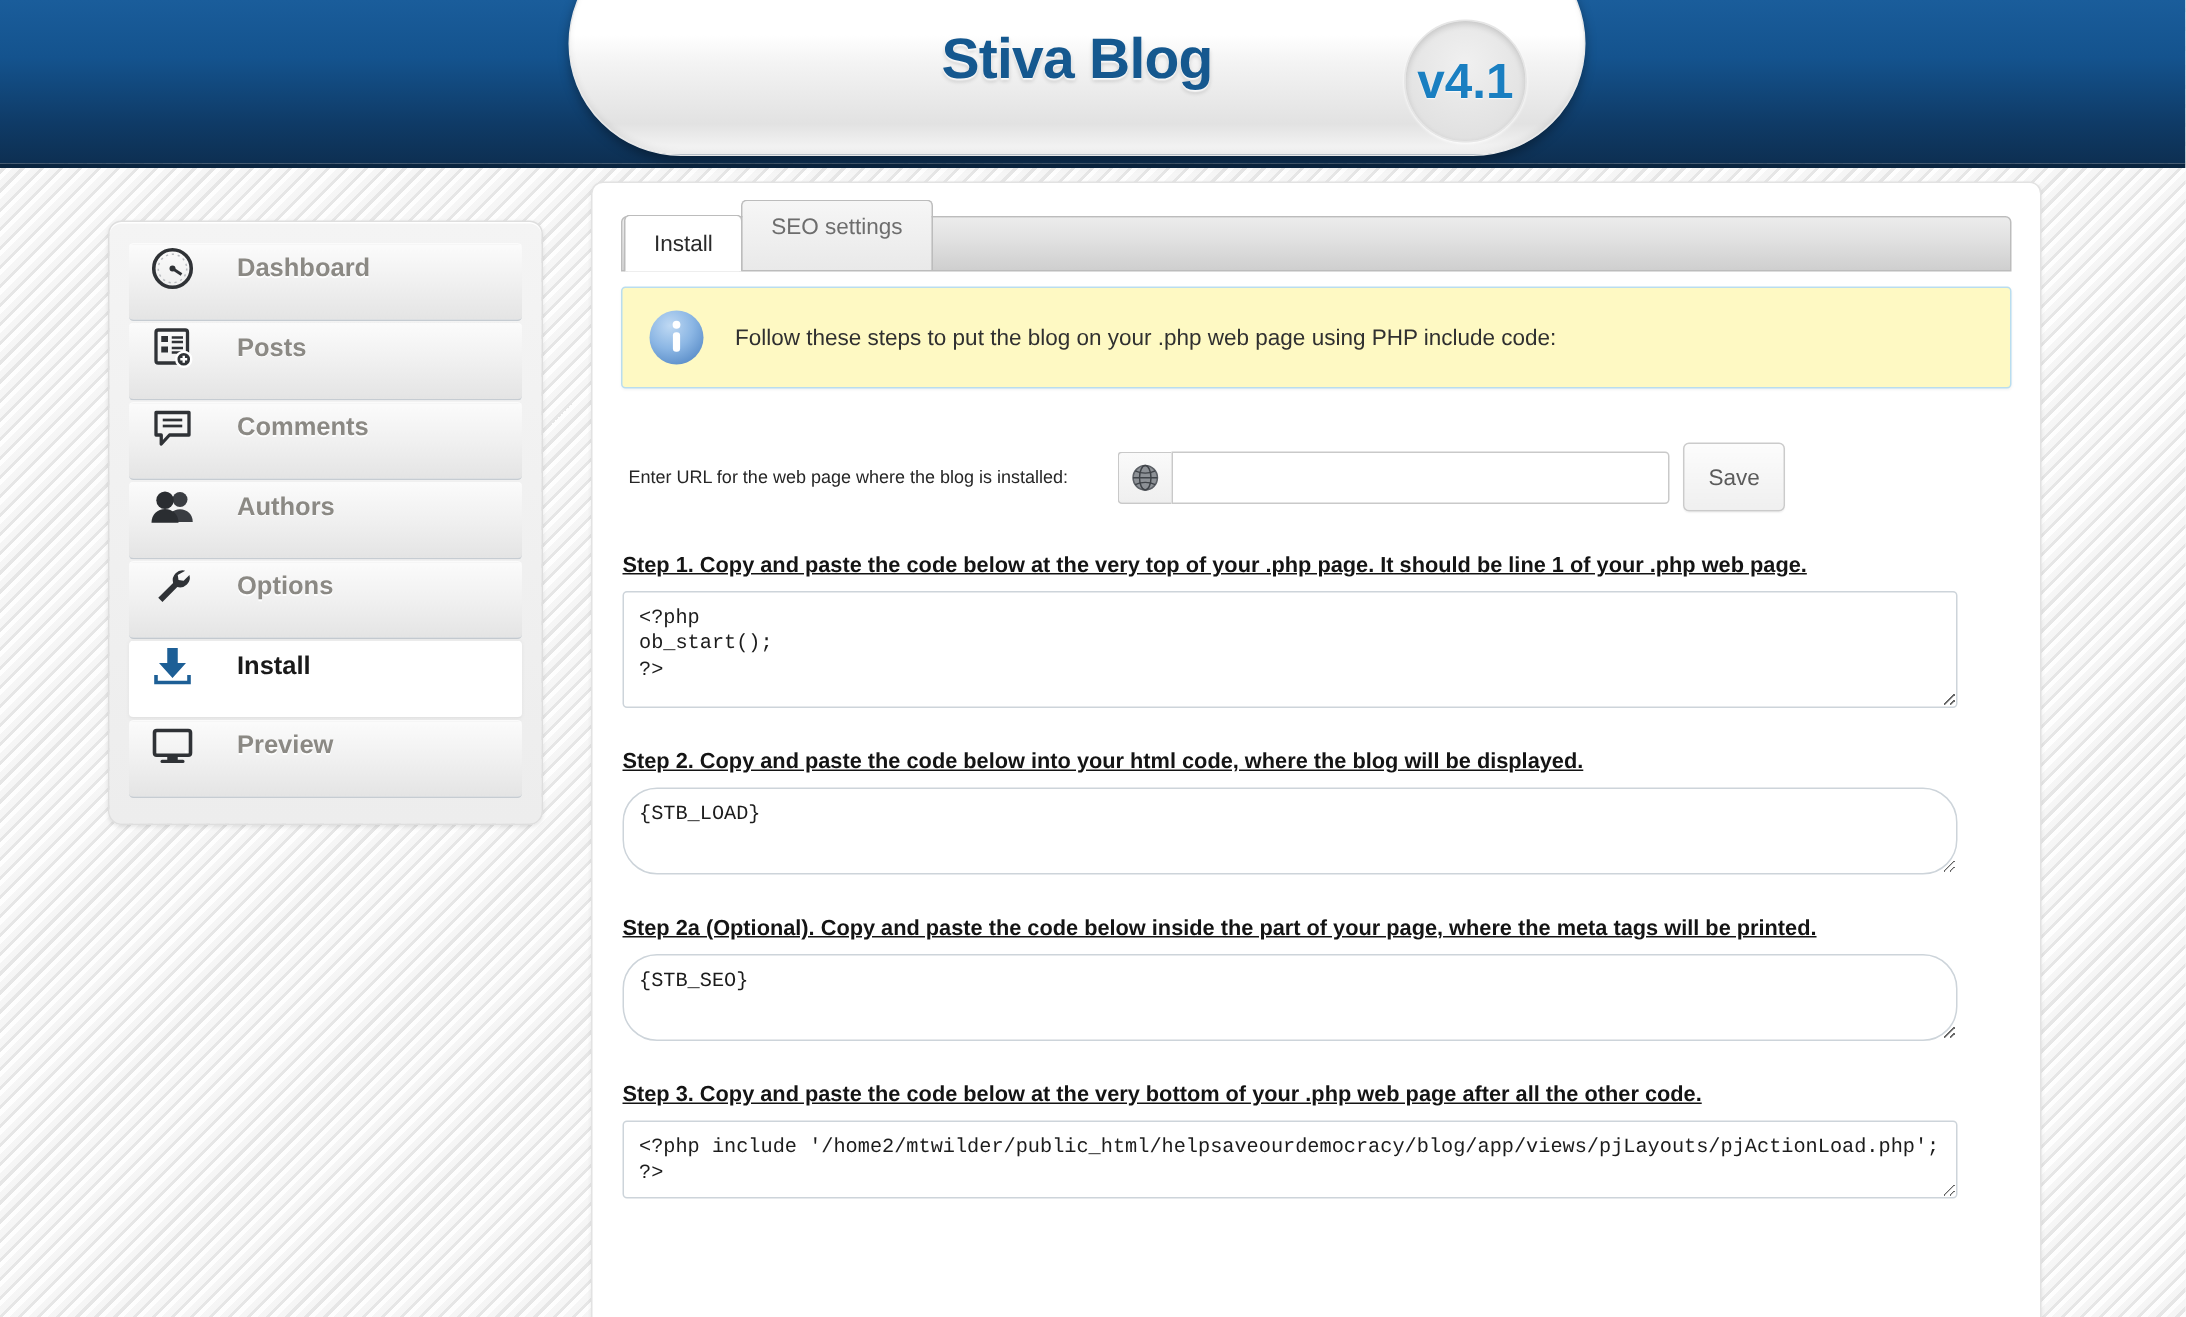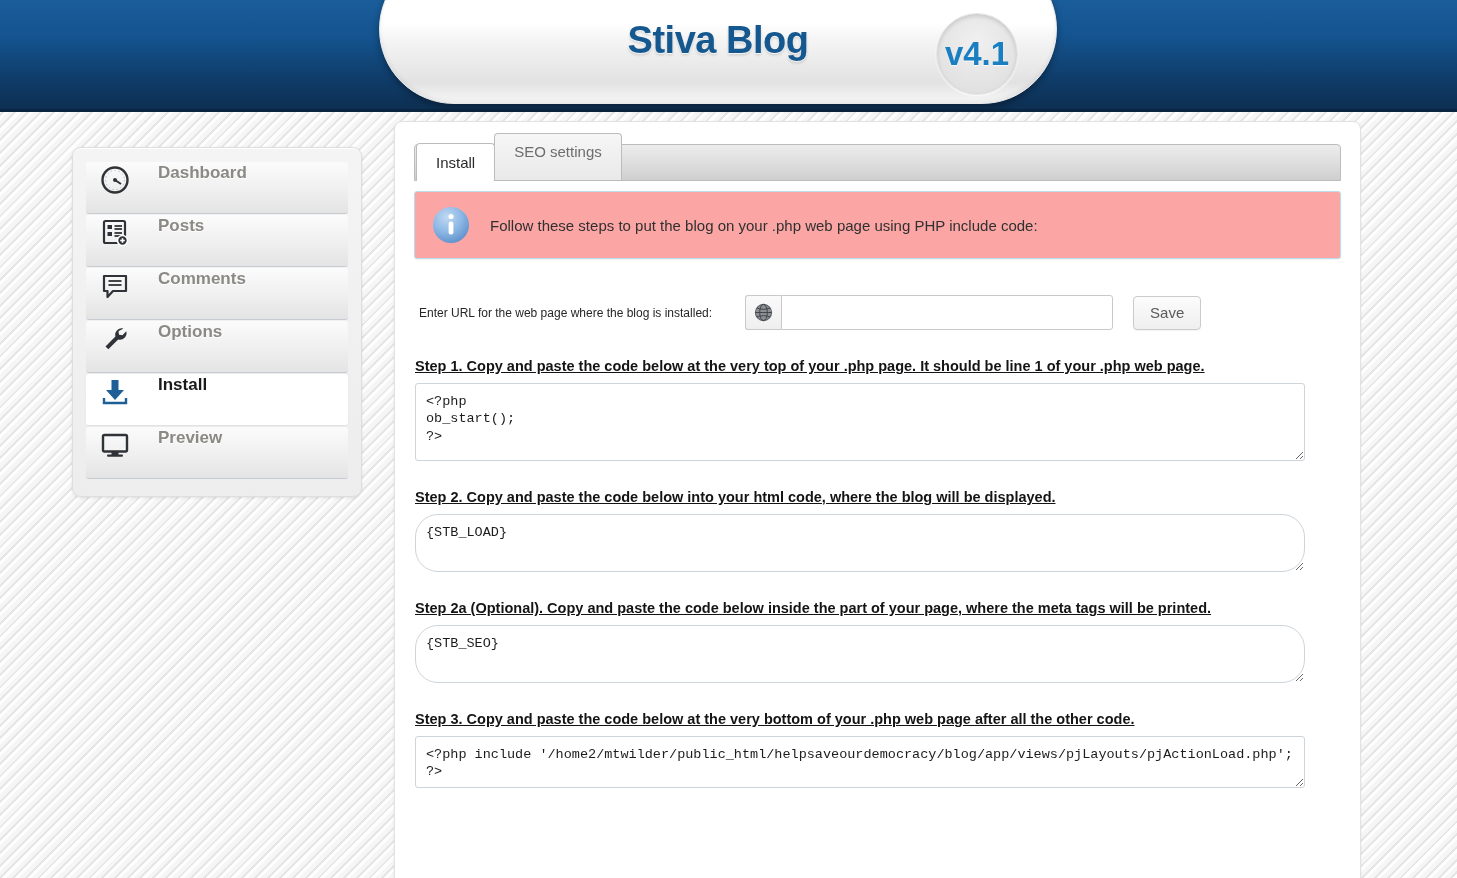--- a/index.html
+++ b/index.html
@@ -68,21 +68,21 @@
     left: 72px; top: 35px;
     width: 290px;
     padding: 14px 13px 16px 13px;
     background: linear-gradient(to bottom, #f4f4f4 0%, #ededed 100%);
     border: 1px solid #dedede;
     border-radius: 9px;
     box-shadow: 0 1px 3px rgba(0,0,0,0.10), inset 0 1px 0 #ffffff;
   }
   .nav-item {
     display: flex;
-    align-items: flex-start;
+    align-items: center;
     height: 52px;
     padding: 0 10px 18px 12px;
     background: linear-gradient(to bottom, #fbfbfb 0%, #f0f0f0 50%, #e4e4e4 100%);
     border-bottom: 1px solid #c6ccd2;
     border-top: 1px solid rgba(255,255,255,0.85);
     border-radius: 3px;
     cursor: pointer;
     margin-bottom: 1px;
   }
   .nav-item .nav-label {
@@ -142,21 +142,21 @@
     color: #2b2b2b;
     height: 38px;
     line-height: 38px;
     margin-bottom: -1px;
     position: relative;
     z-index: 3;
   }
 
   .infobox {
     margin: 10px 19px 0 19px;
-    background: #fca5a5;
+    background: #fef9c3;
     border: 1px solid #b9ddef;
     border-radius: 3px;
     height: 68px;
     display: flex;
     align-items: center;
     padding-left: 14px;
     box-shadow: 0 1px 2px rgba(0,0,0,0.05);
   }
   .info-icon { width: 44px; height: 44px; flex: 0 0 44px; }
   .info-text {
@@ -189,22 +189,22 @@
     height: 35px;
     border: 1px solid #c9c9c9;
     border-radius: 0 3px 3px 0;
     font-size: 14px;
     padding: 0 7px;
     outline: none;
     font-family: "Liberation Sans", sans-serif;
     background: #fff;
   }
   .save-btn {
-    margin-left: 20px;
-    height: 34px;
+    margin-left: 9px;
+    height: 46px;
     padding: 0 16px;
     font-size: 15px;
     color: #5b5b5b;
     background: linear-gradient(to bottom, #fcfcfc 0%, #efefef 100%);
     border: 1px solid #cbcbcb;
     border-radius: 4px;
     cursor: pointer;
     font-family: "Liberation Sans", sans-serif;
     box-shadow: 0 1px 1px rgba(0,0,0,0.05);
   }
@@ -285,20 +285,31 @@
       <span class="nav-ico">
         <svg viewBox="0 0 34 34" width="34" height="34">
           <path d="M6 7h22v15H15l-5.5 6v-6H6z" fill="none" stroke="#2f3236" stroke-width="2.2" stroke-linejoin="round"></path>
           <line x1="10.5" y1="12" x2="23.5" y2="12" stroke="#2f3236" stroke-width="1.8"></line>
           <line x1="10.5" y1="16" x2="23.5" y2="16" stroke="#2f3236" stroke-width="1.8"></line>
         </svg>
       </span>
       <span class="nav-label">Comments</span>
     </div>
 
+    <div class="nav-item">
+      <span class="nav-ico">
+        <svg viewBox="0 0 34 34" width="34" height="34">
+          <circle cx="22" cy="12" r="5" fill="#3a3d42"></circle>
+          <path d="M13.5 27c0-5.2 3.8-8.5 8.5-8.5s8.5 3.3 8.5 8.5z" fill="#3a3d42"></path>
+          <circle cx="12" cy="12.5" r="5.8" fill="#2a2d31"></circle>
+          <path d="M3 27.5c0-5.6 4-9.2 9-9.2s9 3.6 9 9.2z" fill="#2a2d31"></path>
+        </svg>
+      </span>
+      <span class="nav-label">Authors</span>
+    </div>
 
     <div class="nav-item">
       <span class="nav-ico">
         <svg viewBox="0 0 34 34" width="34" height="34">
           <path d="M25.5 6.5a6.6 6.6 0 0 0-8.1 8.1L7.5 24.5l2.8 2.8 9.9-9.9a6.6 6.6 0 0 0 8.1-8.1l-3.9 3.9-3.4-.5-.5-3.4z" fill="#2f3236"></path>
         </svg>
       </span>
       <span class="nav-label">Options</span>
     </div>
 

